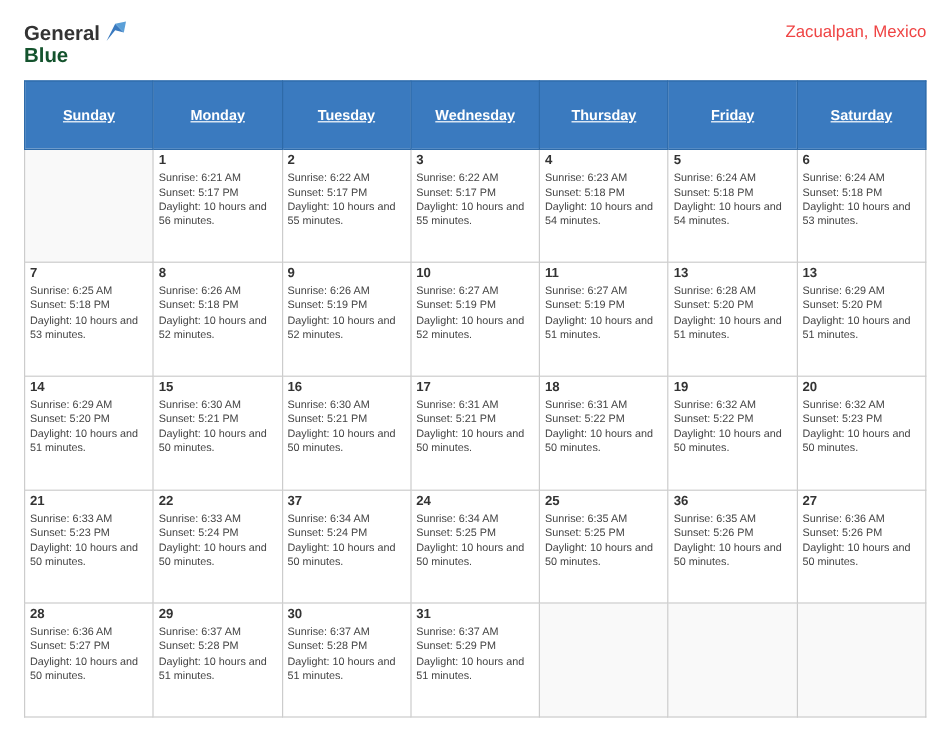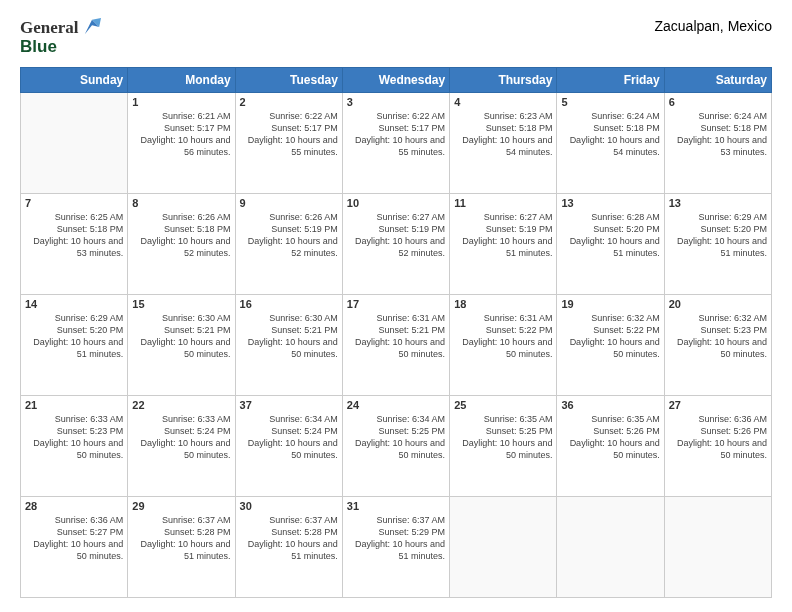--- a/index.html
+++ b/index.html
@@ -52,75 +52,75 @@
       text-align: right;
     }
     .month-title {
       font-size: 32px;
       font-weight: bold;
       color: #222;
       line-height: 1.1;
     }
     .subtitle {
       font-size: 14px;
-      color: #000000;
+      color: #ef4444;
     }
     .calendar {
       flex: 1;
       border: 1px solid #ccc;
       border-collapse: collapse;
       width: 100%;
       table-layout: fixed;
     }
     .calendar th {
       background-color: #3a7abf;
       color: #fff;
       font-size: 12px;
       font-weight: bold;
-      padding: 5px 4px;
-      text-align: right;
+      padding: 21px 4px;
+      text-align: center;
       border: 1px solid #2e6aa8;
+      text-decoration: underline;
     }
     .calendar td {
       border: 1px solid #ccc;
       vertical-align: top;
       padding: 3px 4px;
       font-size: 9.5px;
       color: #333;
       height: 82px;
     }
     .day-num {
       font-size: 11px;
       font-weight: bold;
       color: #333;
       display: block;
       margin-bottom: 2px;
     }
     .day-info {
       font-size: 9px;
       color: #444;
       line-height: 1.35;
-      text-align: right;
     }
     .empty-cell {
       background: #f9f9f9;
     }
     table {
       width: 100%;
       border-collapse: collapse;
     }
   </style>
 </head>
 <body>
 
 <div class="page">
   <div class="header">
     <div class="logo">
       <div class="logo-text">
-        <span style="display:flex;align-items:center;gap:2px;font-family:Liberation Serif, serif;">
+        <span style="display:flex;align-items:center;gap:2px;">
           <span class="logo-general">General</span>
           <svg class="logo-icon" viewBox="0 0 20 24" xmlns="http://www.w3.org/2000/svg">
             <polygon points="2,20 10,4 18,12 10,10" fill="#3a7abf"></polygon>
             <polygon points="10,4 20,2 18,12" fill="#5ba0d8"></polygon>
           </svg>
         </span>
         <span class="logo-blue">Blue</span>
       </div>
     </div>
     <div class="title-block">

